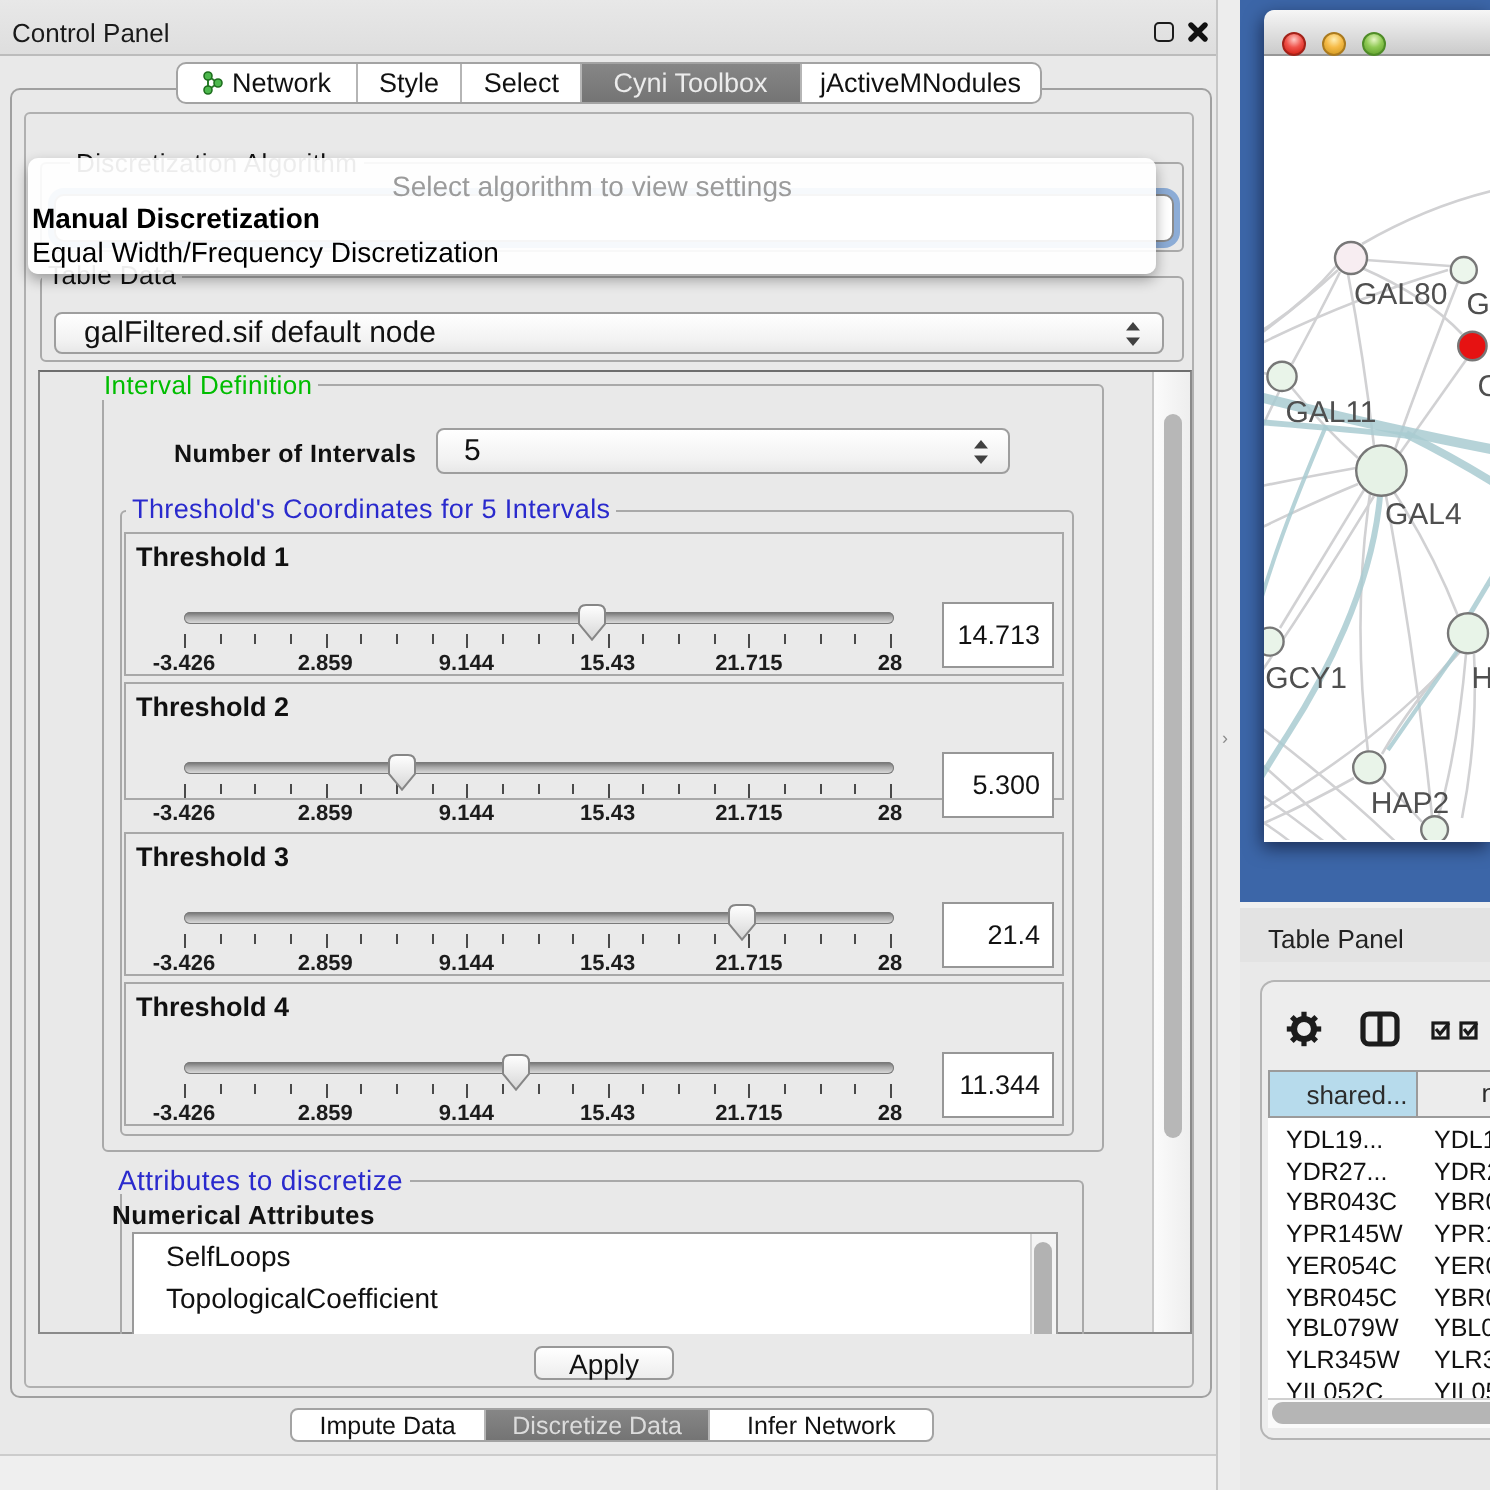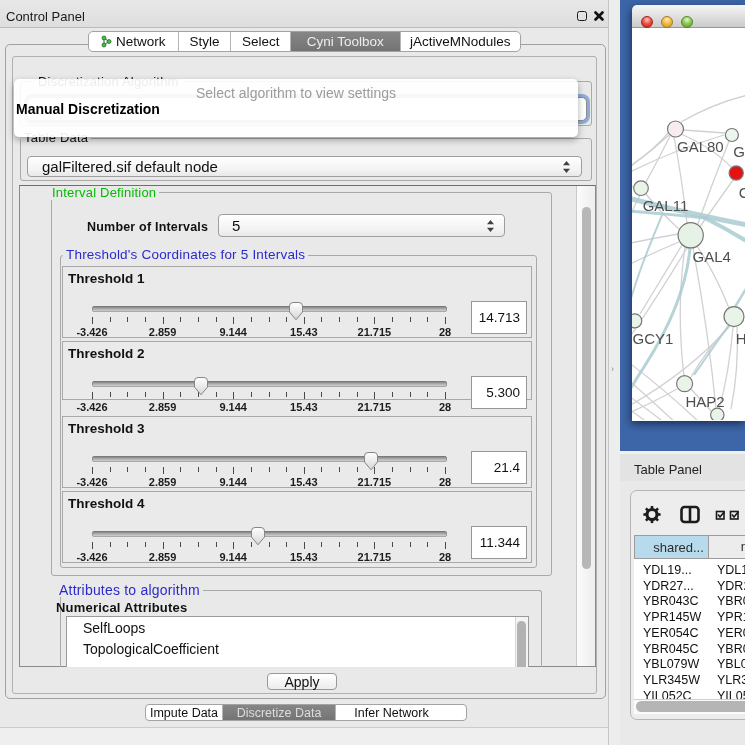--- a/index.html
+++ b/index.html
@@ -49,20 +49,21 @@
 <div class="a" style="left:27px;top:97px;width:560px;height:24px;background:#fff;border:1px solid #8a8a8a;box-shadow:0 0 0 3px rgba(116,156,209,.8);border-radius:5px"></div>
 <div class="grp" style="left:20px;top:138px;width:572px;height:43px"></div>
 <div class="glab" style="left:21px;top:131px">Table Data</div>
 <div class="combo" style="left:27px;top:156px;width:555px;height:21px;padding-left:14px;line-height:20px">galFiltered.sif default node<svg width="9" height="12" viewBox="0 0 9 12" style="position:absolute;right:10px;top:4px">
       <path d="M4.5,0 L8,4.3 L1,4.3 Z" fill="#404040"></path>
       <path d="M4.5,12 L8,7.7 L1,7.7 Z" fill="#404040"></path>
     </svg></div>
 <div class="a" style="left:14px;top:79px;width:564px;height:58px;background:rgba(255,255,255,.92);border-radius:5px;box-shadow:0 3px 7px rgba(0,0,0,.33);z-index:50">
 <div style="position:absolute;left:0;top:6px;width:100%;text-align:center;font-size:14px;color:#9b9b9b">Select algorithm to view settings</div>
 <div style="position:absolute;left:2px;top:22px;font-size:14px;font-weight:bold;color:#000">Manual Discretization</div>
+<div style="position:absolute;left:2px;top:39px;font-size:14px;color:#000">Equal Width/Frequency Discretization</div>
 </div>
 <div class="a" style="left:19px;top:185px;width:577px;height:482px;border:1px solid #8a8a8a;border-top-color:#6e6e6e;background:#e9e9e9;z-index:5"></div>
 <div class="a" style="left:576px;top:186px;width:19px;height:480px;background:linear-gradient(90deg,#fbfbfb,#eeeeee);border-left:1px solid #c9c9c9;z-index:6"></div>
 <div class="a" style="left:582px;top:207px;width:9px;height:362px;background:#b7b7b7;border-radius:4.5px;z-index:7"></div>
 <div class="grp" style="left:51px;top:192px;width:501px;height:384px;z-index:8"></div>
 <div class="glab" style="left:49px;top:186px;color:#00bd00;z-index:9">Interval Definition</div>
 <div class="a" style="left:87px;top:220px;font-size:12.5px;font-weight:bold;letter-spacing:.2px;z-index:9">Number of Intervals</div>
 <div class="combo" style="left:218px;top:214px;width:287px;height:23px;padding-left:13px;line-height:22px;z-index:9">5<svg width="9" height="12" viewBox="0 0 9 12" style="position:absolute;right:9px;top:5px">
       <path d="M4.5,0 L8,4.3 L1,4.3 Z" fill="#404040"></path>
       <path d="M4.5,12 L8,7.7 L1,7.7 Z" fill="#404040"></path>
@@ -227,31 +228,31 @@
         <linearGradient id="thg3" x1="0" y1="0" x2="0" y2="1">
           <stop offset="0" stop-color="#ffffff"></stop>
           <stop offset="1" stop-color="#d6d6d6"></stop>
         </linearGradient>
       </defs>
       <path d="M1.5,5 Q1.5,1.5 5,1.5 L11,1.5 Q14.5,1.5 14.5,5 L14.5,11 L8,18.8 L1.5,11 Z" fill="url(#thg3)" stroke="#868686" stroke-width="1"></path>
     </svg>
 <div class="vbox">11.344</div>
 </div>
 <div class="a" style="left:60px;top:590px;width:482px;height:77px;border:1px solid #a9a9a9;border-bottom:none;border-radius:3px 3px 0 0;z-index:8"></div>
-<div class="glab" style="left:56px;top:583px;color:#2a2acd;z-index:9;font-size:14px">Attributes to algorithm</div>
+<div class="glab" style="left:56px;top:583px;color:#2a2acd;z-index:9;font-size:14px">Attributes to discretize</div>
 <div class="a" style="left:56px;top:600px;font-size:13px;font-weight:bold;letter-spacing:.2px;z-index:9">Numerical Attributes</div>
 <div class="a" style="left:66px;top:616px;width:463px;height:51px;background:#fff;border:1px solid #9a9a9a;border-bottom:none;overflow:hidden;z-index:9">
 <div style="position:absolute;left:16px;top:3px;font-size:14px">SelfLoops</div>
 <div style="position:absolute;left:16px;top:24px;font-size:14px">TopologicalCoefficient</div>
 <div style="position:absolute;right:0;top:0;width:13px;height:51px;background:#f4f4f4;border-left:1px solid #d5d5d5"></div>
 <div style="position:absolute;right:2px;top:4px;width:9px;height:60px;background:#b2b2b2;border-radius:4.5px"></div>
 </div>
 <div class="a" style="left:267px;top:673px;width:70px;height:17px;background:linear-gradient(180deg,#ffffff,#ededed);border:1px solid #989898;border-radius:4px;font-size:14px;text-align:center;line-height:16px;z-index:9">Apply</div>
 <div class="seg" style="left:145px;top:704px;width:322px;height:17px;border-radius:4px;font-size:12.5px;z-index:9">
-<div style="width:76px">Impute Data</div>
+<div style="width:96px">Impute Data</div>
 <div class="sel" style="width:113px;color:#dcdcdc">Discretize Data</div>
 <div style="width:112px">Infer Network</div>
 </div>
 <div class="a" style="left:0;top:727px;width:608px;height:18px;background:#efefef;border-top:1px solid #cccccc"></div>
 <div class="a" style="left:608px;top:0;width:12px;height:745px;background:#ededed;border-left:1px solid #c6c6c6"></div>
 <div class="a" style="left:611px;top:364px;font-size:9px;color:#8a8a8a">›</div>
 <div class="a" style="left:620px;top:0;width:125px;height:451px;background:#3c66a8"></div>
 <div class="a" style="left:620px;top:451px;width:125px;height:3px;background:#f0f0f0"></div>
 <div class="a" style="left:632px;top:5px;width:113px;height:416px;border-radius:5px 0 0 0;box-shadow:-1px 3px 9px rgba(0,0,20,.55);overflow:hidden;z-index:3">
 <div style="position:absolute;left:0;top:0;width:113px;height:23px;background:linear-gradient(180deg,#f6f6f6,#cbcbcb);border-bottom:1px solid #979797"></div>

